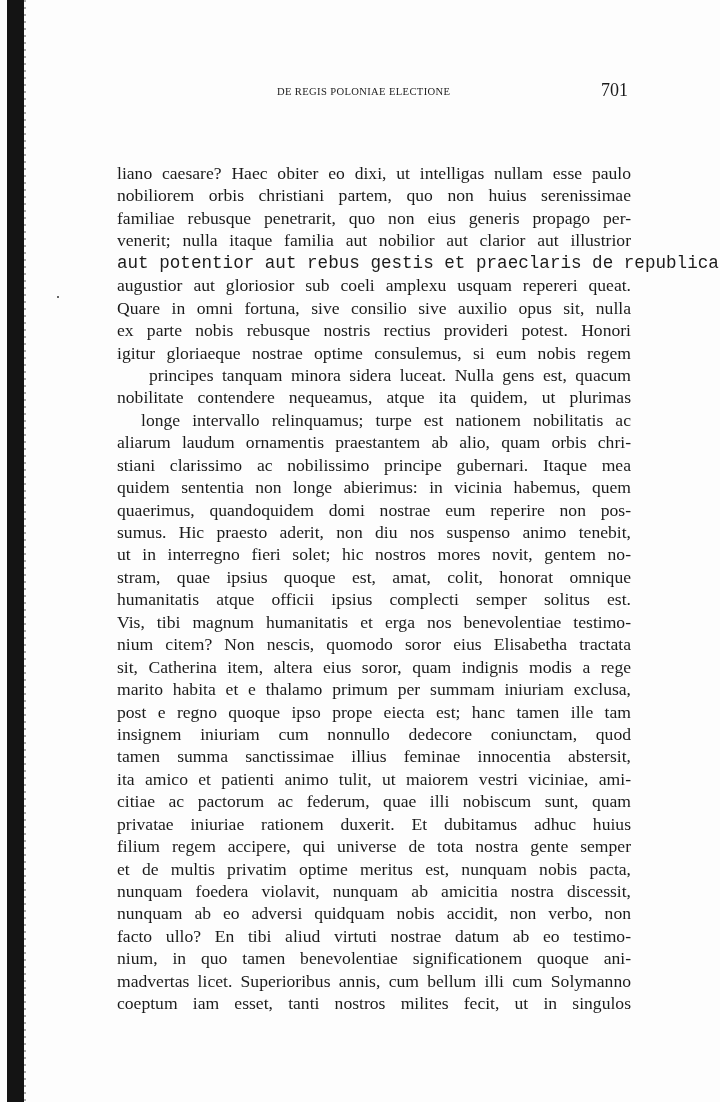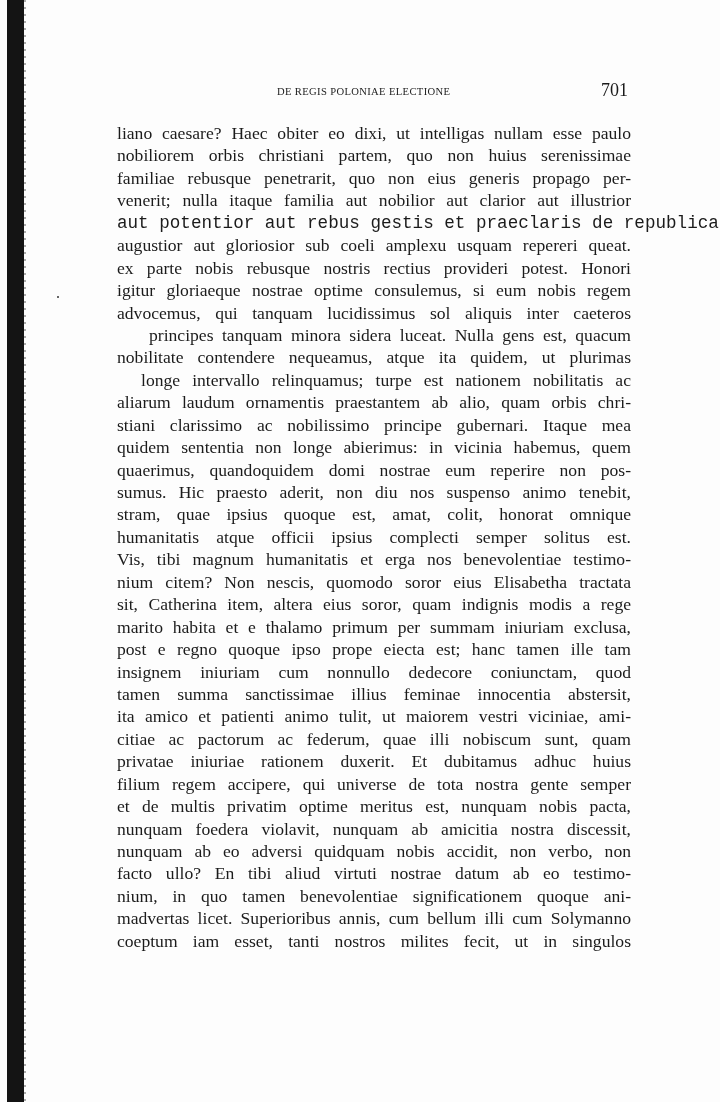--- a/index.html
+++ b/index.html
@@ -94,37 +94,38 @@
 <div class="binding-edge"></div>
 
 <div class="stray-mark"></div>
 
 <header class="running-head">
   <span class="running-title">DE REGIS POLONIAE ELECTIONE</span>
   <span class="page-number">701</span>
 </header>
 
 <div class="body-text">
-  <span class="line" style="white-space: nowrap; display: block;"><span style="white-space: nowrap; word-spacing: 0px;">liano caesare? Haec obiter eo dixi, ut intelligas nullam esse paulo</span></span>
+  <span class="line" style="white-space: nowrap; display: block; margin-top: 40px;"><span style="white-space: nowrap; word-spacing: 0px;">liano caesare? Haec obiter eo dixi, ut intelligas nullam esse paulo</span></span>
   <span class="line" style="white-space: nowrap; display: block;"><span style="white-space: nowrap; word-spacing: 0px;">nobiliorem orbis christiani partem, quo non huius serenissimae</span></span>
   <span class="line" style="white-space: nowrap; display: block;"><span style="white-space: nowrap; word-spacing: 0px;">familiae rebusque penetrarit, quo non eius generis propago per-</span></span>
   <span class="line" style="white-space: nowrap; display: block;"><span style="white-space: nowrap; word-spacing: 0px;">venerit; nulla itaque familia aut nobilior aut clarior aut illustrior</span></span>
   <span class="line" style="white-space: nowrap; display: block; font-family: Liberation Mono, monospace;"><span style="white-space: nowrap; word-spacing: 0px;">aut potentior aut rebus gestis et praeclaris de republica meritis</span></span>
   <span class="line" style="white-space: nowrap; display: block;"><span style="white-space: nowrap; word-spacing: 0px;">augustior aut gloriosior sub coeli amplexu usquam repereri queat.</span></span>
+  <span class="line" style="white-space: nowrap; display: block;"><span style="white-space: nowrap; word-spacing: 0px;">Quare in omni fortuna, sive consilio sive auxilio opus sit, nulla</span></span>
   <span class="line" style="white-space: nowrap; display: block;"><span style="white-space: nowrap; word-spacing: 0px;">ex parte nobis rebusque nostris rectius provideri potest. Honori</span></span>
   <span class="line" style="white-space: nowrap; display: block;"><span style="white-space: nowrap; word-spacing: 0px;">igitur gloriaeque nostrae optime consulemus, si eum nobis regem</span></span>
-  <span class="line" style="white-space: nowrap; display: block;"><span style="white-space: nowrap; word-spacing: 0px;">advocemus, qui tanquam lucidissimus sol aliquis inter caeteros</span></span>
   <span class="line" style="white-space: nowrap; display: block; margin-left: 32px;"><span style="white-space: nowrap; word-spacing: 0px;">principes tanquam minora sidera luceat. Nulla gens est, quacum</span></span>
   <span class="line" style="white-space: nowrap; display: block;"><span style="white-space: nowrap; word-spacing: 0px;">nobilitate contendere nequeamus, atque ita quidem, ut plurimas</span></span>
   <span class="line" style="white-space: nowrap; display: block; margin-left: 24px;"><span style="white-space: nowrap; word-spacing: 0px;">longe intervallo relinquamus; turpe est nationem nobilitatis ac</span></span>
   <span class="line" style="white-space: nowrap; display: block;"><span style="white-space: nowrap; word-spacing: 0px;">aliarum laudum ornamentis praestantem ab alio, quam orbis chri-</span></span>
   <span class="line" style="white-space: nowrap; display: block;"><span style="white-space: nowrap; word-spacing: 0px;">stiani clarissimo ac nobilissimo principe gubernari. Itaque mea</span></span>
   <span class="line" style="white-space: nowrap; display: block;"><span style="white-space: nowrap; word-spacing: 0px;">quidem sententia non longe abierimus: in vicinia habemus, quem</span></span>
   <span class="line" style="white-space: nowrap; display: block;"><span style="white-space: nowrap; word-spacing: 0px;">quaerimus, quandoquidem domi nostrae eum reperire non pos-</span></span>
   <span class="line" style="white-space: nowrap; display: block;"><span style="white-space: nowrap; word-spacing: 0px;">sumus. Hic praesto aderit, non diu nos suspenso animo tenebit,</span></span>
+  <span class="line" style="white-space: nowrap; display: block;"><span style="white-space: nowrap; word-spacing: 0px;">ut in interregno fieri solet; hic nostros mores novit, gentem no-</span></span>
   <span class="line" style="white-space: nowrap; display: block;"><span style="white-space: nowrap; word-spacing: 0px;">stram, quae ipsius quoque est, amat, colit, honorat omnique</span></span>
   <span class="line" style="white-space: nowrap; display: block;"><span style="white-space: nowrap; word-spacing: 0px;">humanitatis atque officii ipsius complecti semper solitus est.</span></span>
   <span class="line" style="white-space: nowrap; display: block;"><span style="white-space: nowrap; word-spacing: 0px;">Vis, tibi magnum humanitatis et erga nos benevolentiae testimo-</span></span>
   <span class="line" style="white-space: nowrap; display: block;"><span style="white-space: nowrap; word-spacing: 0px;">nium citem? Non nescis, quomodo soror eius Elisabetha tractata</span></span>
   <span class="line" style="white-space: nowrap; display: block;"><span style="white-space: nowrap; word-spacing: 0px;">sit, Catherina item, altera eius soror, quam indignis modis a rege</span></span>
   <span class="line" style="white-space: nowrap; display: block;"><span style="white-space: nowrap; word-spacing: 0px;">marito habita et e thalamo primum per summam iniuriam exclusa,</span></span>
   <span class="line" style="white-space: nowrap; display: block;"><span style="white-space: nowrap; word-spacing: 0px;">post e regno quoque ipso prope eiecta est; hanc tamen ille tam</span></span>
   <span class="line" style="white-space: nowrap; display: block;"><span style="white-space: nowrap; word-spacing: 0px;">insignem iniuriam cum nonnullo dedecore coniunctam, quod</span></span>
   <span class="line" style="white-space: nowrap; display: block;"><span style="white-space: nowrap; word-spacing: 0px;">tamen summa sanctissimae illius feminae innocentia abstersit,</span></span>
   <span class="line" style="white-space: nowrap; display: block;"><span style="white-space: nowrap; word-spacing: 0px;">ita amico et patienti animo tulit, ut maiorem vestri viciniae, ami-</span></span>

